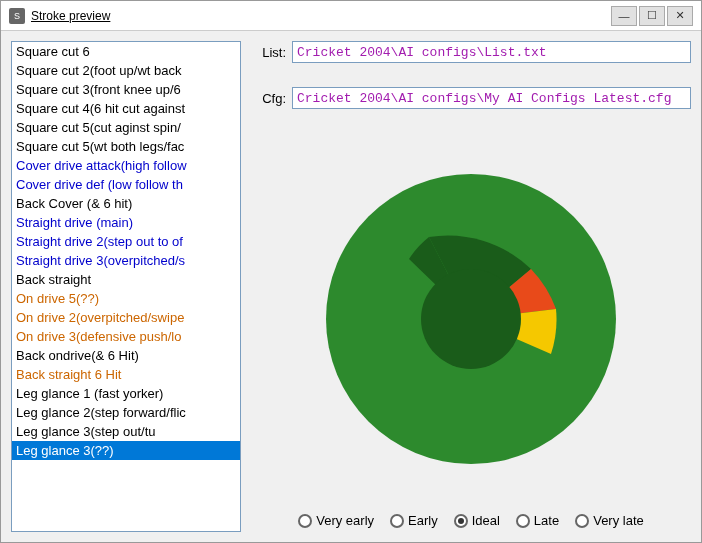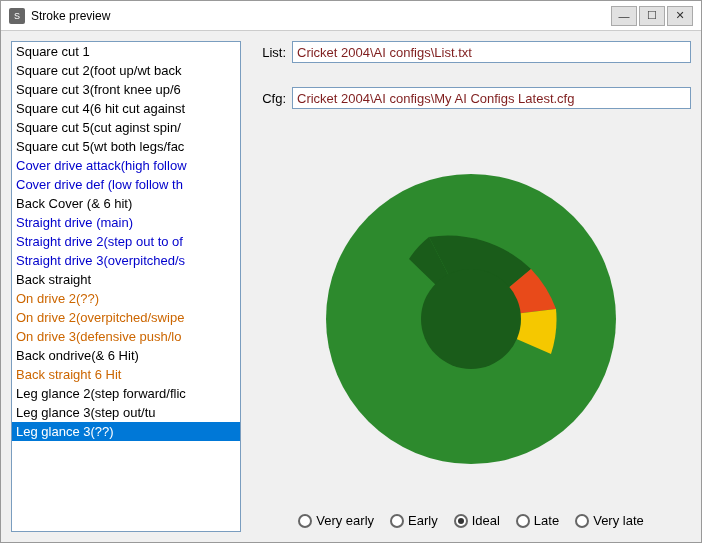--- a/index.html
+++ b/index.html
@@ -37,20 +37,21 @@
       display: flex;
       align-items: center;
       justify-content: center;
       color: white;
       font-size: 9px;
     }
     .titlebar-title {
       flex: 1;
       font-size: 12px;
       color: #000;
+      text-decoration: underline;
     }
     .titlebar-buttons {
       display: flex;
       gap: 2px;
     }
     .titlebar-btn {
       width: 26px;
       height: 20px;
       border: 1px solid #aaa;
       background: #e1e1e1;
@@ -112,22 +113,23 @@
       font-size: 13px;
       color: #000;
     }
     .form-input {
       flex: 1;
       height: 22px;
       border: 1px solid #7a9dbf;
       background: white;
       padding: 2px 4px;
       font-size: 13px;
-      color: #7f1d1d;
+      color: #a21caf;
       outline: none;
+      font-family: Liberation Mono, monospace;
     }
     .chart-area {
       flex: 1;
       display: flex;
       align-items: center;
       justify-content: center;
       padding: 5px 0;
     }
     .radio-row {
       display: flex;
@@ -175,38 +177,39 @@
     <div class="titlebar-buttons">
       <button class="titlebar-btn">—</button>
       <button class="titlebar-btn">☐</button>
       <button class="titlebar-btn close">✕</button>
     </div>
   </div>
 
   <div class="content">
     <div class="left-panel">
       <div class="stroke-list" id="stroke-list">
-      <div class="stroke-list-item">Square cut 1</div>
+      <div class="stroke-list-item">Square cut 6</div>
           <div class="stroke-list-item">Square cut 2(foot up/wt back</div>
           <div class="stroke-list-item">Square cut 3(front knee up/6</div>
           <div class="stroke-list-item">Square cut 4(6 hit cut against</div>
           <div class="stroke-list-item">Square cut 5(cut aginst spin/</div>
           <div class="stroke-list-item">Square cut 5(wt both legs/fac</div>
           <div class="stroke-list-item blue">Cover drive attack(high follow</div>
           <div class="stroke-list-item blue">Cover drive def (low follow th</div>
           <div class="stroke-list-item">Back Cover (&amp; 6 hit)</div>
           <div class="stroke-list-item blue">Straight drive (main)</div>
           <div class="stroke-list-item blue">Straight drive 2(step out to of</div>
           <div class="stroke-list-item blue">Straight drive 3(overpitched/s</div>
           <div class="stroke-list-item">Back straight</div>
-          <div class="stroke-list-item orange">On drive 2(??)</div>
+          <div class="stroke-list-item orange">On drive 5(??)</div>
           <div class="stroke-list-item orange">On drive 2(overpitched/swipe</div>
           <div class="stroke-list-item orange">On drive 3(defensive push/lo</div>
           <div class="stroke-list-item">Back ondrive(&amp; 6 Hit)</div>
           <div class="stroke-list-item orange">Back straight 6 Hit</div>
+          <div class="stroke-list-item">Leg glance 1 (fast yorker)</div>
           <div class="stroke-list-item">Leg glance 2(step forward/flic</div>
           <div class="stroke-list-item">Leg glance 3(step out/tu</div>
           <div class="stroke-list-item selected">Leg glance 3(??)</div>
         </div>
     </div>
 
     <div class="right-panel">
       <div class="form-row">
         <span class="form-label">List:</span>
         <input class="form-input" type="text" id="list-input" value="Cricket 2004\AI configs\List.txt" style="">

